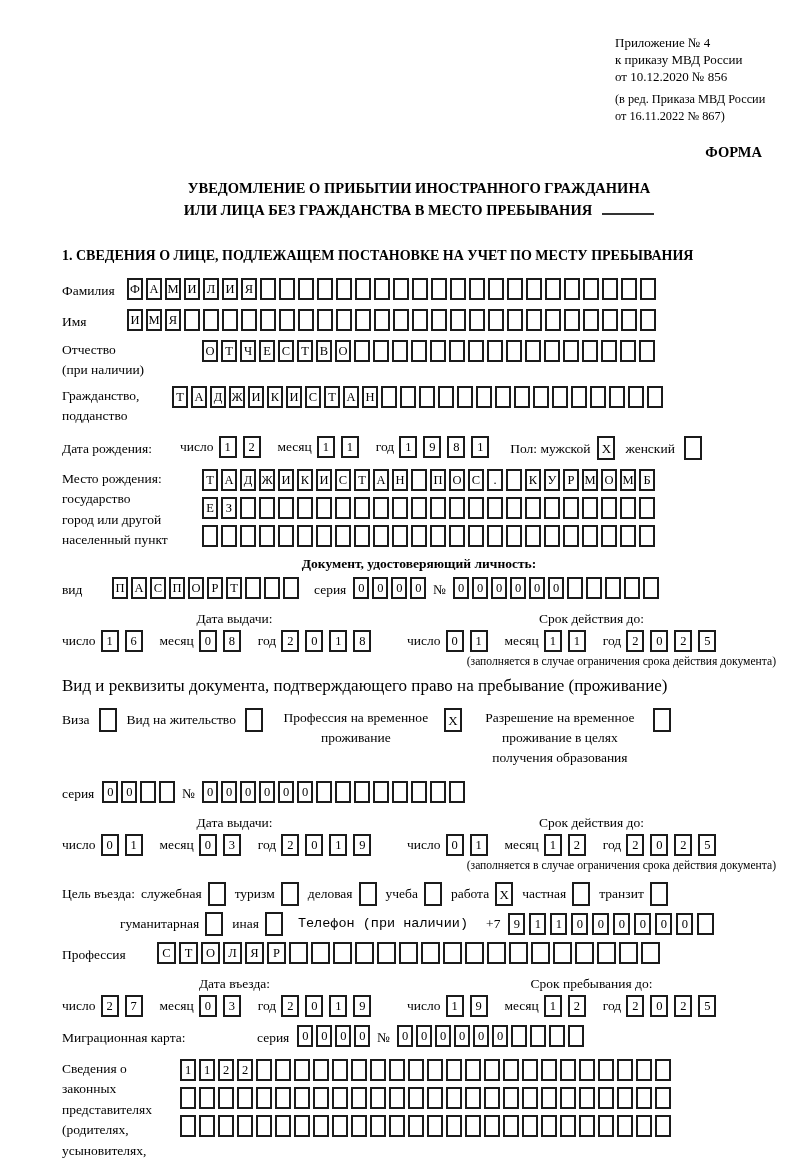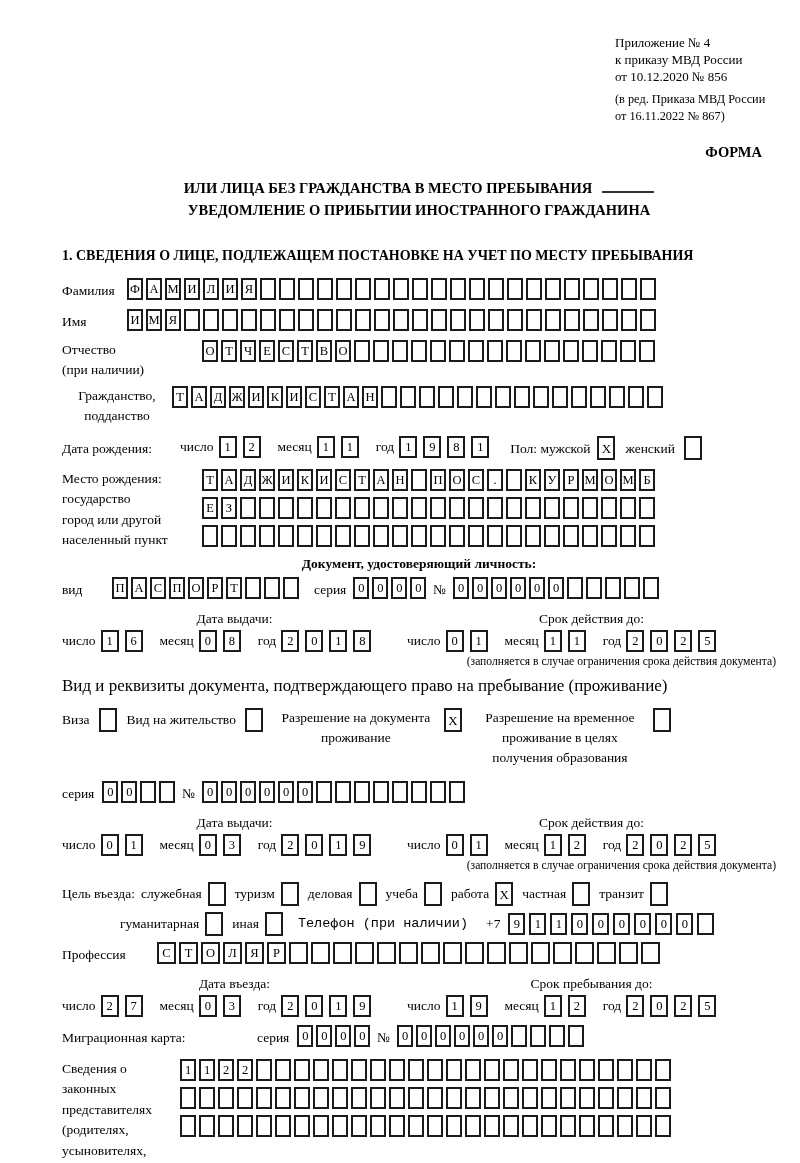--- a/index.html
+++ b/index.html
@@ -18,21 +18,21 @@
 
   .title { text-align:center; font-weight:bold; font-size:14.5px; margin-top:16px; line-height:1.55; }
   .tline { display:inline-block; width:52px; border-bottom:2px solid #333; margin-left:10px; }
 
   .sec { font-weight:bold; font-size:14px; margin-top:26px; margin-bottom:14px; }
 
   
   .frow { display:flex; align-items:flex-start; margin-bottom:5px; }
   .flabel { font-size:13.5px; line-height:26px; flex-shrink:0; white-space:nowrap; }
   .mlabel { font-size:13.5px; line-height:20.5px; flex-shrink:0; }
-  .w65 { width:65px; } .w110 { width:110px;text-align:center; } .w140 { width:140px; }
+  .w65 { width:65px; } .w110 { width:110px; } .w140 { width:140px; }
   .w50 { width:50px; } .w95 { width:95px; } .w118 { width:118px; } .w195 { width:195px; }
 
   .cells { display:flex; flex-wrap:nowrap; }
   .cell {
     display:inline-block; width:16px; height:22px; border:2px solid #1b1b1b;
     margin-right:3px; text-align:center; font-size:12.5px; line-height:19px;
     flex-shrink:0; background:#fff;
   }
   .cells-wide .cell { width:19px; }
   .cells-ph .cell { width:17px; margin-right:4px; }
@@ -92,22 +92,22 @@
       </div>
     <div class="ref2">
         <div>(в ред. Приказа МВД России</div>
         <div>от 16.11.2022 № 867)</div>
       </div>
   </div>
 
   <div class="forma">ФОРМА</div>
 
   <div class="title">
+    <div>УВЕДОМЛЕНИЕ О ПРИБЫТИИ ИНОСТРАННОГО ГРАЖДАНИНА</div>
     <div><span>ИЛИ ЛИЦА БЕЗ ГРАЖДАНСТВА В МЕСТО ПРЕБЫВАНИЯ</span><span class="tline"></span></div>
-    <div>УВЕДОМЛЕНИЕ О ПРИБЫТИИ ИНОСТРАННОГО ГРАЖДАНИНА</div>
   </div>
 
   <div class="sec">1. СВЕДЕНИЯ О ЛИЦЕ, ПОДЛЕЖАЩЕМ ПОСТАНОВКЕ НА УЧЕТ ПО МЕСТУ ПРЕБЫВАНИЯ</div>
 
   <div class="frow">
     <span class="flabel w65">Фамилия</span>
     <span class="cells">
         <span class="cell">Ф</span>
         <span class="cell">А</span>
         <span class="cell">М</span>
@@ -457,21 +457,21 @@
           <span class="cbox"></span>
         </span>
     </span>
     <span class="rvp-item gap14">
       <span class="rvp-plain">Вид на жительство</span>
       <span class="cells">
           <span class="cbox"></span>
         </span>
     </span>
     <span class="rvp-item gap14">
-      <span class="rvp-text wt150">Разрешение на документа проживание</span>
+      <span class="rvp-text wt150">Профессия на временное проживание</span>
       <span class="cells">
           <span class="cbox">X</span>
         </span>
     </span>
     <span class="rvp-item">
       <span class="rvp-text wt170">Разрешение на временное проживание в целях получения образования</span>
       <span class="cells">
           <span class="cbox"></span>
         </span>
     </span>

